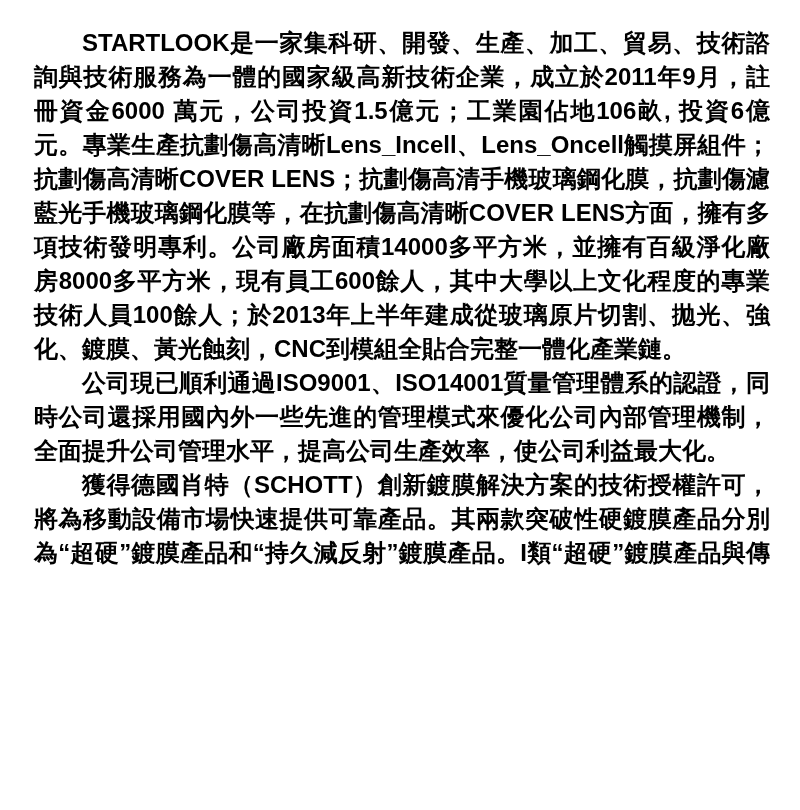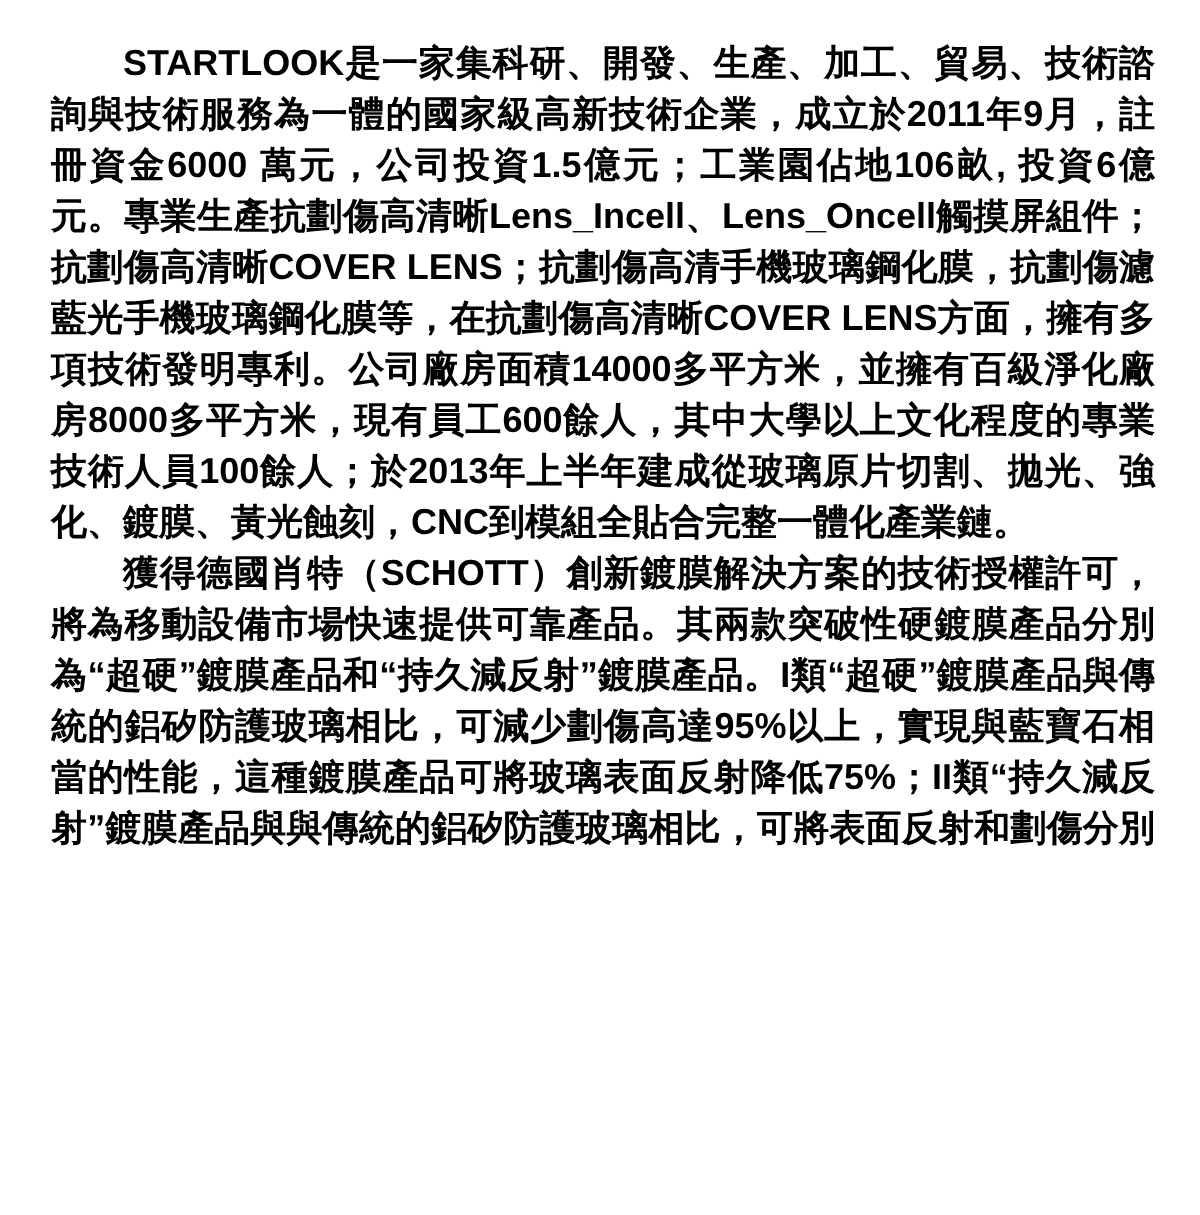--- a/index.html
+++ b/index.html
@@ -25,14 +25,15 @@
     text-align: justify;
     text-indent: 2em;
     word-break: break-all;
   }
 </style>
 </head>
 <body>
 
 <div class="page">
   <p class="para">STARTLOOK是一家集科研、開發、生產、加工、貿易、技術諮詢與技術服務為一體的國家級高新技術企業，成立於2011年9月，註冊資金6000 萬元，公司投資1.5億元；工業園佔地106畝, 投資6億元。專業生產抗劃傷高清晰Lens_Incell、Lens_Oncell觸摸屏組件；抗劃傷高清晰COVER LENS；抗劃傷高清手機玻璃鋼化膜，抗劃傷濾藍光手機玻璃鋼化膜等，在抗劃傷高清晰COVER LENS方面，擁有多項技術發明專利。公司廠房面積14000多平方米，並擁有百級淨化廠房8000多平方米，現有員工600餘人，其中大學以上文化程度的專業技術人員100餘人；於2013年上半年建成從玻璃原片切割、拋光、強化、鍍膜、黃光蝕刻，CNC到模組全貼合完整一體化產業鏈。</p>
+  <p class="para">公司現已順利通過ISO9001、ISO14001質量管理體系的認證，同時公司還採用國內外一些先進的管理模式來優化公司內部管理機制，全面提升公司管理水平，提高公司生產效率，使公司利益最大化。</p>
   <p class="para">獲得德國肖特（SCHOTT）創新鍍膜解決方案的技術授權許可，將為移動設備市場快速提供可靠產品。其兩款突破性硬鍍膜產品分別為“超硬”鍍膜產品和“持久減反射”鍍膜產品。I類“超硬”鍍膜產品與傳統的鋁矽防護玻璃相比，可減少劃傷高達95%以上，實現與藍寶石相當的性能，這種鍍膜產品可將玻璃表面反射降低75%；II類“持久減反射”鍍膜產品與與傳統的鋁矽防護玻璃相比，可將表面反射和劃傷分別減少85%和90%，該鍍膜的殘餘空氣/玻璃反射率僅為0.6%，使之成為目前智能手機可用的最佳減反射鍍膜產品，極大程度上緩解了電子產品屏幕對眼睛的傷害，預防視力下降、緩解眼疲勞、腦疲勞和各種眼部疾病的產生，該技術可讓用戶在直射的太陽光線下也可閱讀信息。</p>
 </div>
 
 </body></html>

